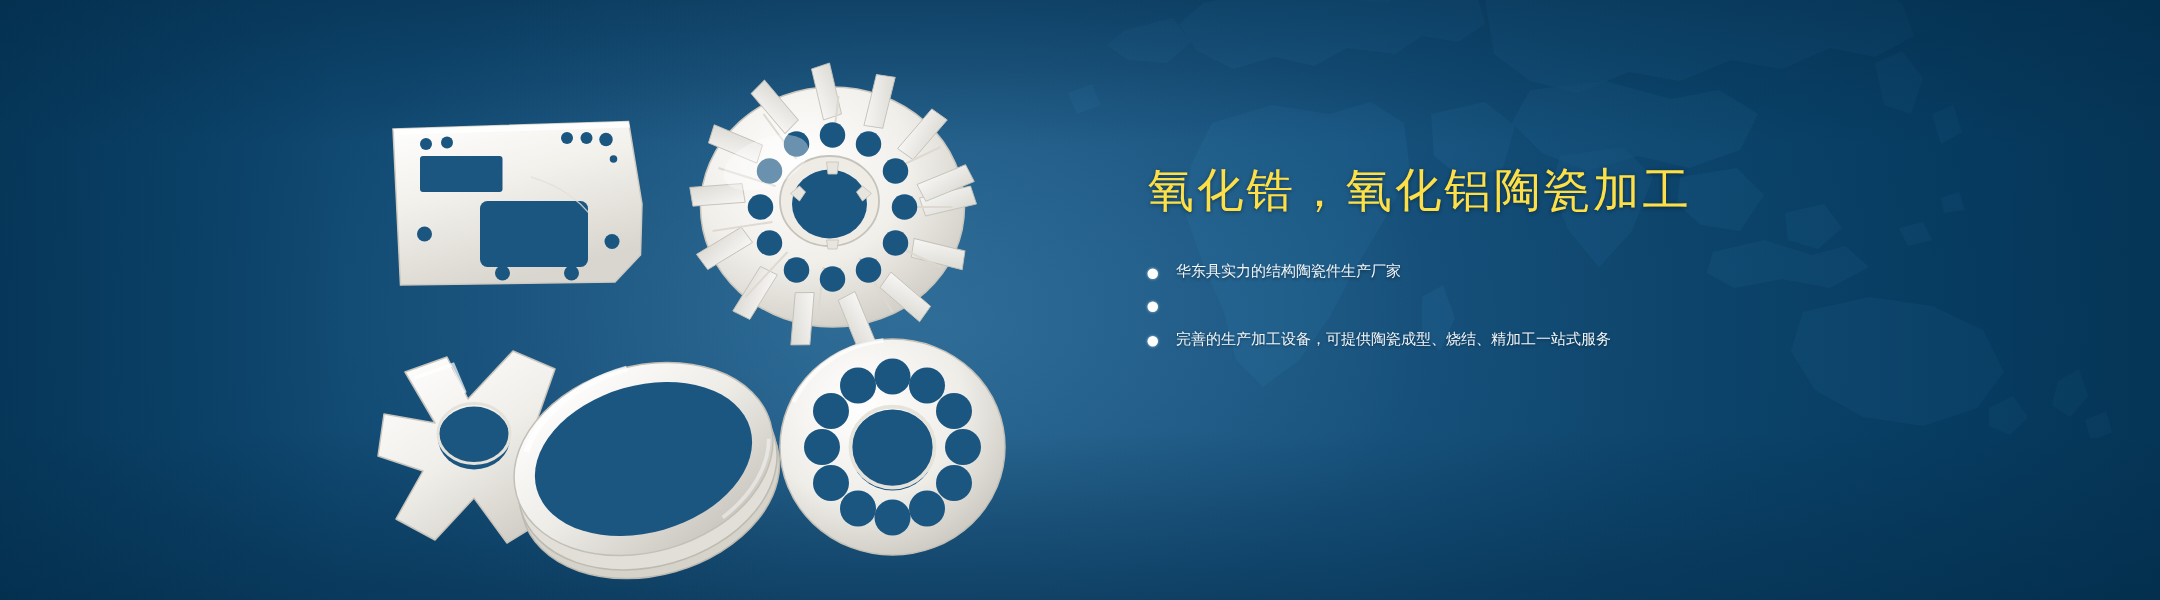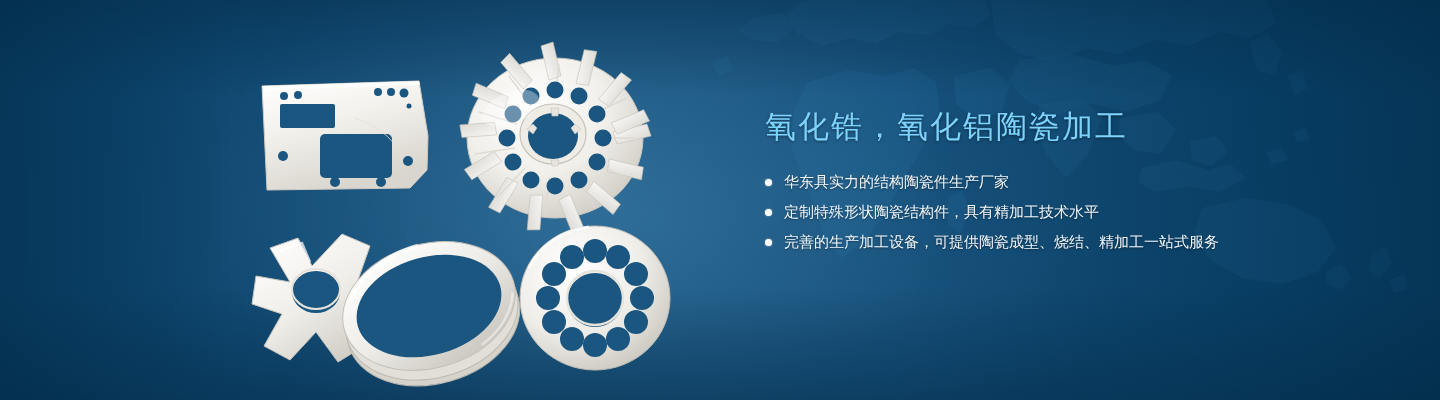--- a/index.html
+++ b/index.html
@@ -40,40 +40,40 @@
   .part{position:absolute;}
   .part svg{display:block;overflow:visible;}
 
   
   .content{
     position:absolute;left:765px;top:108px;width:620px;
     color:#ffffff;
   }
   .headline{
     font-size:31px;line-height:1.2;font-weight:400;letter-spacing:2px;
-    color:#7dd3fc;
+    color:#fde047;
     text-shadow:0 1px 3px rgba(0,0,0,.45);
     margin:0 0 26px 0;
     white-space:nowrap;
   }
   .bullets{list-style:none;margin:0;padding:0;}
   .bullet{
     display:flex;align-items:center;
     margin-bottom:8px;
     white-space:nowrap;
   }
   .bullet:last-child{margin-bottom:0;}
   .dot{
     width:7px;height:7px;border-radius:50%;
     background:#ffffff;
     flex:0 0 auto;margin-right:12px;
     box-shadow:0 0 2px rgba(255,255,255,.6);
   }
   .btext{
-    font-size:15px;line-height:22px;color:#f2f7fb;
+    font-size:10px;line-height:22px;color:#f2f7fb;
     text-shadow:0 1px 2px rgba(0,0,0,.40);
   }
 </style>
 </head>
 <body>
 
 <div class="banner">
 
   <div class="bg-base"></div>
 
@@ -345,21 +345,20 @@
   <div class="content">
     <h1 class="headline">氧化锆，氧化铝陶瓷加工</h1>
 
     <ul class="bullets">
       <li class="bullet">
         <span class="dot"></span>
         <span class="btext">华东具实力的结构陶瓷件生产厂家</span>
       </li>
       <li class="bullet">
         <span class="dot"></span>
-        <span class="btext">定制特殊形状陶瓷结构件，具有精加工技术水平</span>
       </li>
       <li class="bullet">
         <span class="dot"></span>
         <span class="btext">完善的生产加工设备，可提供陶瓷成型、烧结、精加工一站式服务</span>
       </li>
     </ul>
   </div>
 
 </div>
 

